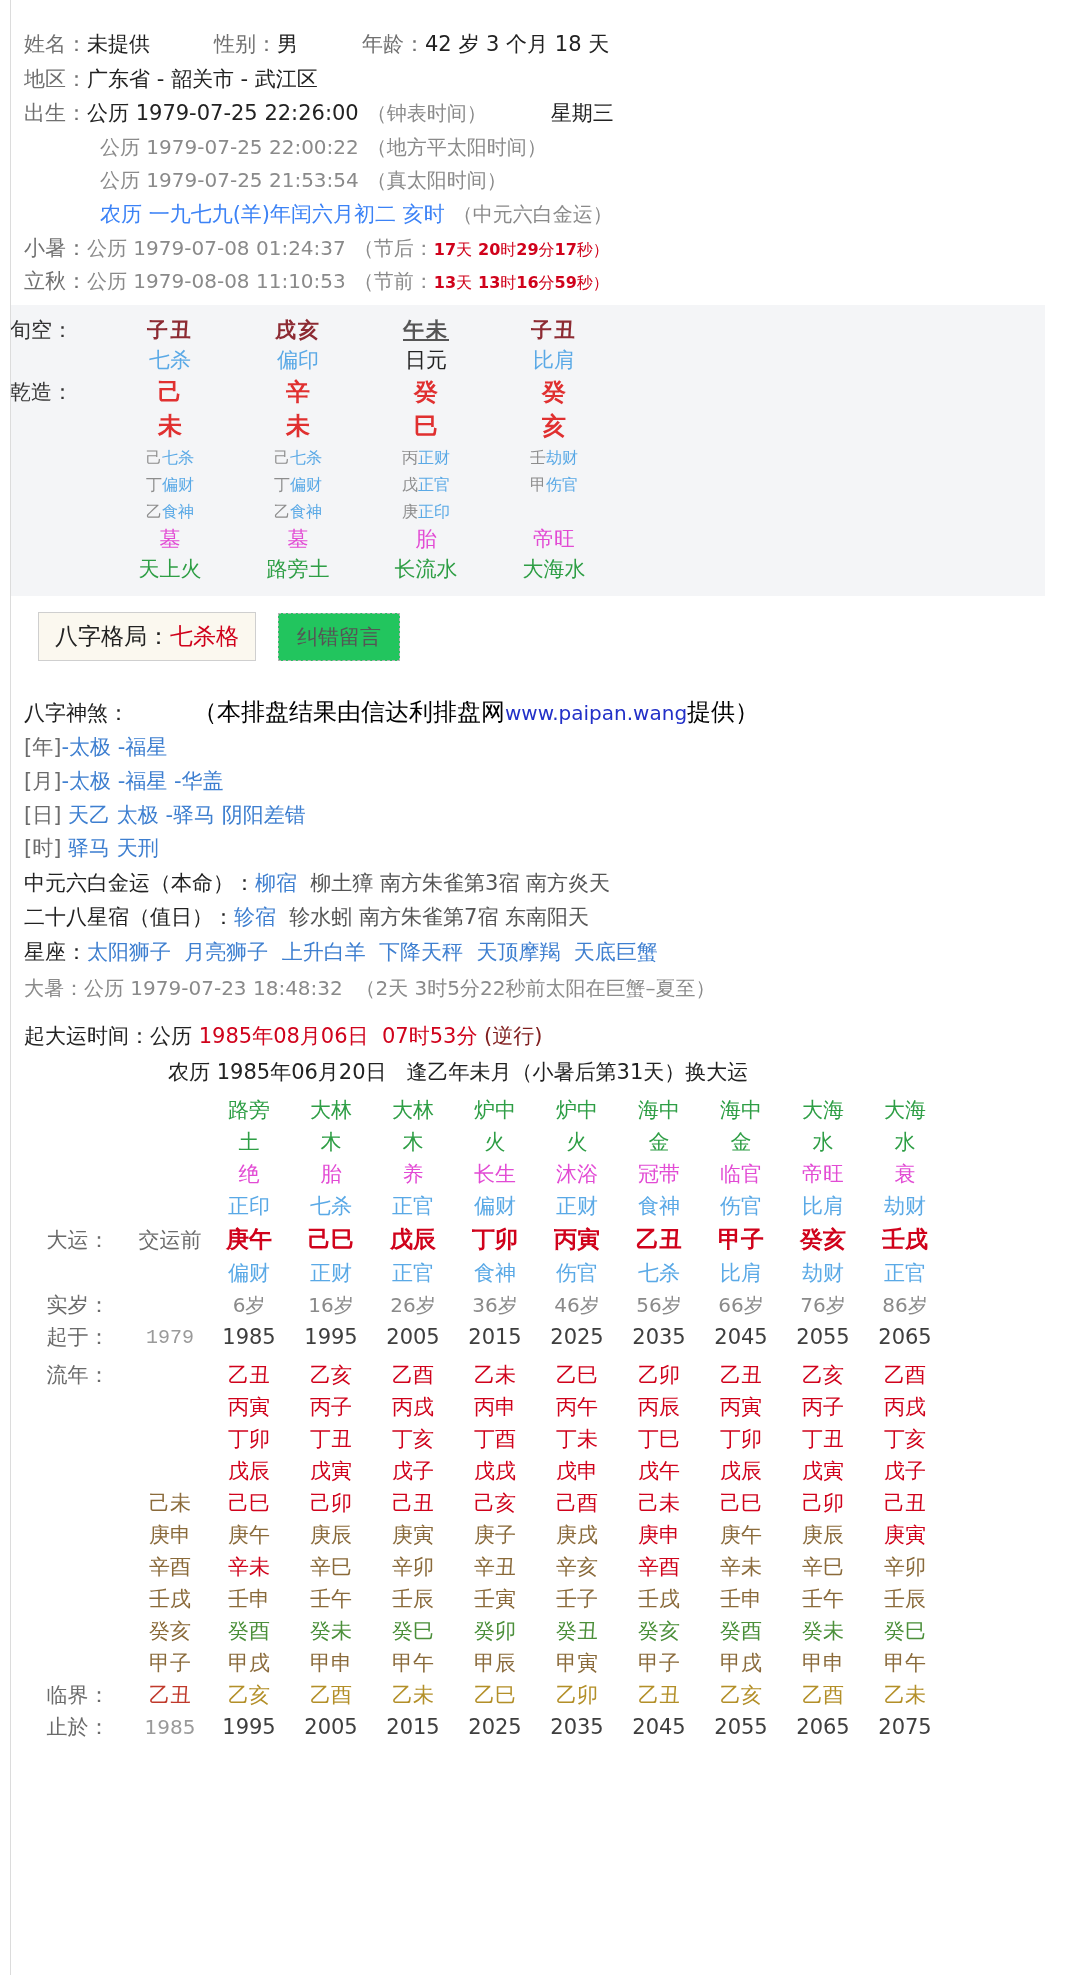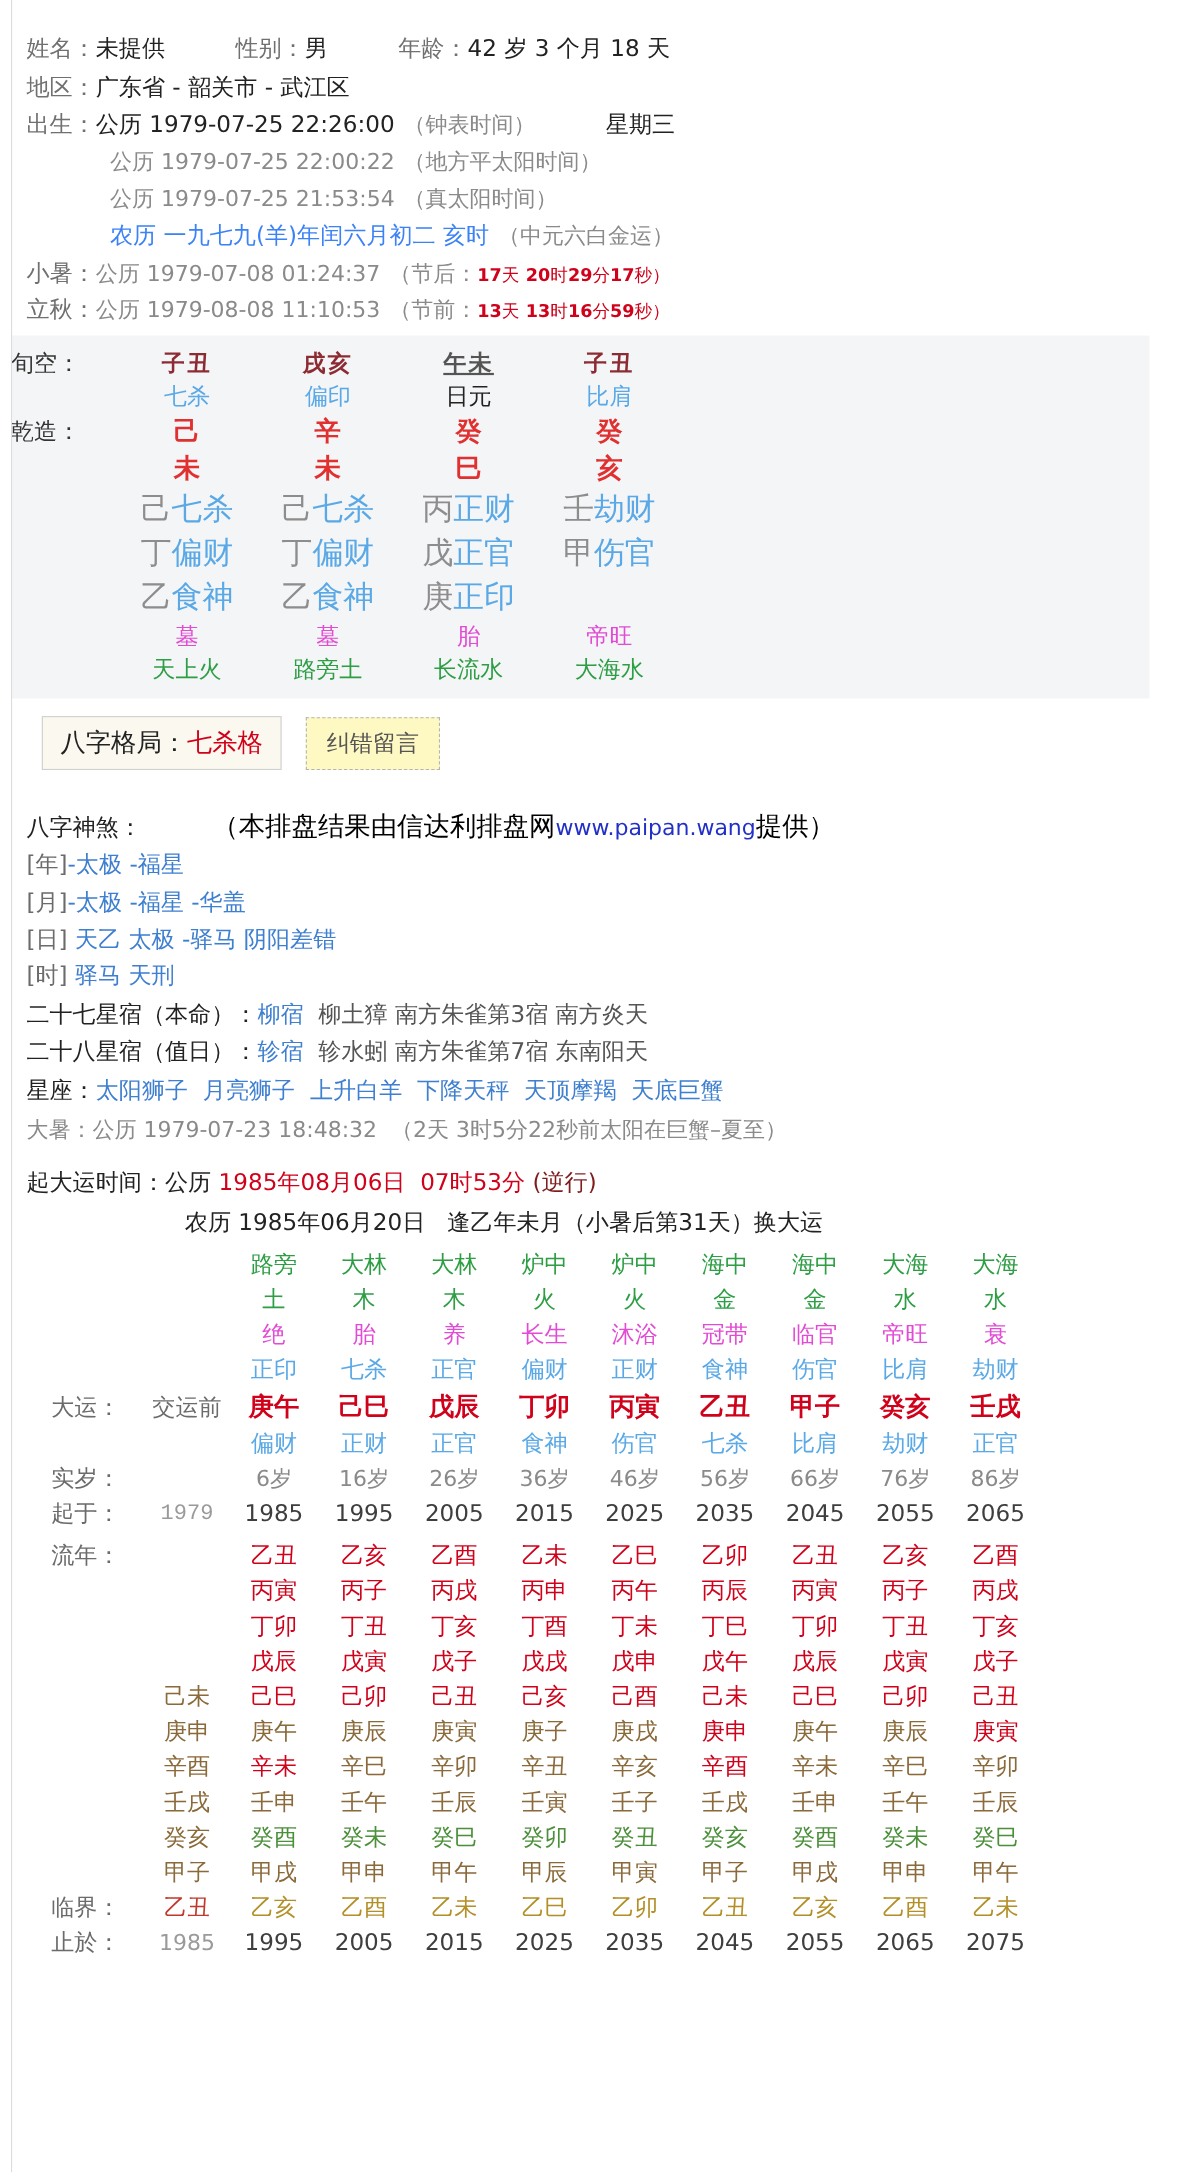--- a/index.html
+++ b/index.html
@@ -52,41 +52,41 @@
     color: #333; font-size: 21px; white-space: nowrap;
   }
   .p-cell { width: 128px; text-align: center; font-size: 21px; white-space: nowrap; }
   .p-rest { }
   .c-kong { color: #8d2b33; font-size: 21px; letter-spacing: 2px; font-weight: bold; }
   .c-kong.uline { text-decoration: underline; color:#555; }
   .c-tengod { color: #5aa9e6; font-size: 21px; }
   .c-tengod-dark { color: #222; font-size: 21px; }
   .c-gan { color: #e03030; font-size: 24px; font-weight: 600; }
   .c-zhi { color: #e03030; font-size: 24px; font-weight: 600; }
-  .c-hidden { font-size: 28px; text-align: right; }
+  .c-hidden { font-size: 16px; text-align: right; }
   .c-hidden .g { color: #8d8d8d; }
   .c-hidden .t { color: #5aa9e6; }
   .c-stage { color: #e24bd4; font-size: 21px; }
   .c-nayin { color: #2e9e45; font-size: 21px; }
 
   
   .patternrow { display: flex; align-items: center; margin: 16px 0 6px 14px; }
   .patbox {
     border: 1px solid #cfcfcf;
     background: #fbf8ef;
     padding: 8px 16px;
     font-size: 23px;
     color: #222;
     white-space: nowrap;
   }
   .patbox .pv { color: #d0021b; margin-top: 40px; }
   .fixbtn {
     margin-left: 22px;
     border: 1px dashed #b5b5b5;
-    background: #fef9c3;
+    background: #22c55e;
     padding: 9px 18px;
     font-size: 21px;
     color: #555;
     white-space: nowrap;
   }
 
   
   .shensha { margin-top: 12px; }
   .ss-line { font-size: 21px; line-height: 1.6; color: #777; }
   .ss-line .tag { color: #6b6b6b; }
@@ -313,21 +313,21 @@
       </div>
       <div class="ss-line">
         <span class="tag">[日]</span> <span class="it">天乙 太极 -驿马 阴阳差错</span>
       </div>
       <div class="ss-line">
         <span class="tag">[时]</span> <span class="it">驿马 天刑</span>
       </div>
     </div>
 
     <div class="const-line">
-      <span>二十七星宿（本命）：</span><span class="nm">柳宿</span>&nbsp;&nbsp;<span class="gy">柳土獐    南方朱雀第3宿    南方炎天</span>
+      <span>中元六白金运（本命）：</span><span class="nm">柳宿</span>&nbsp;&nbsp;<span class="gy">柳土獐    南方朱雀第3宿    南方炎天</span>
     </div>
     <div class="const-line">
       <span>二十八星宿（值日）：</span><span class="nm">轸宿</span>&nbsp;&nbsp;<span class="gy">轸水蚓    南方朱雀第7宿    东南阳天</span>
     </div>
 
     <div class="zodiac-line">
       <span style="color:#222">星座：</span><span class="z">太阳狮子</span>&nbsp;&nbsp;<span class="z">月亮狮子</span>&nbsp;&nbsp;<span class="z">上升白羊</span>&nbsp;&nbsp;<span class="z">下降天秤</span>&nbsp;&nbsp;<span class="z">天顶摩羯</span>&nbsp;&nbsp;<span class="z">天底巨蟹</span>
     </div>
     <div class="dashu">
       <span>大暑：</span><span>公历 1979-07-23 18:48:32</span>&nbsp;&nbsp;<span>（2天 3时5分22秒前太阳在巨蟹–夏至）</span>

